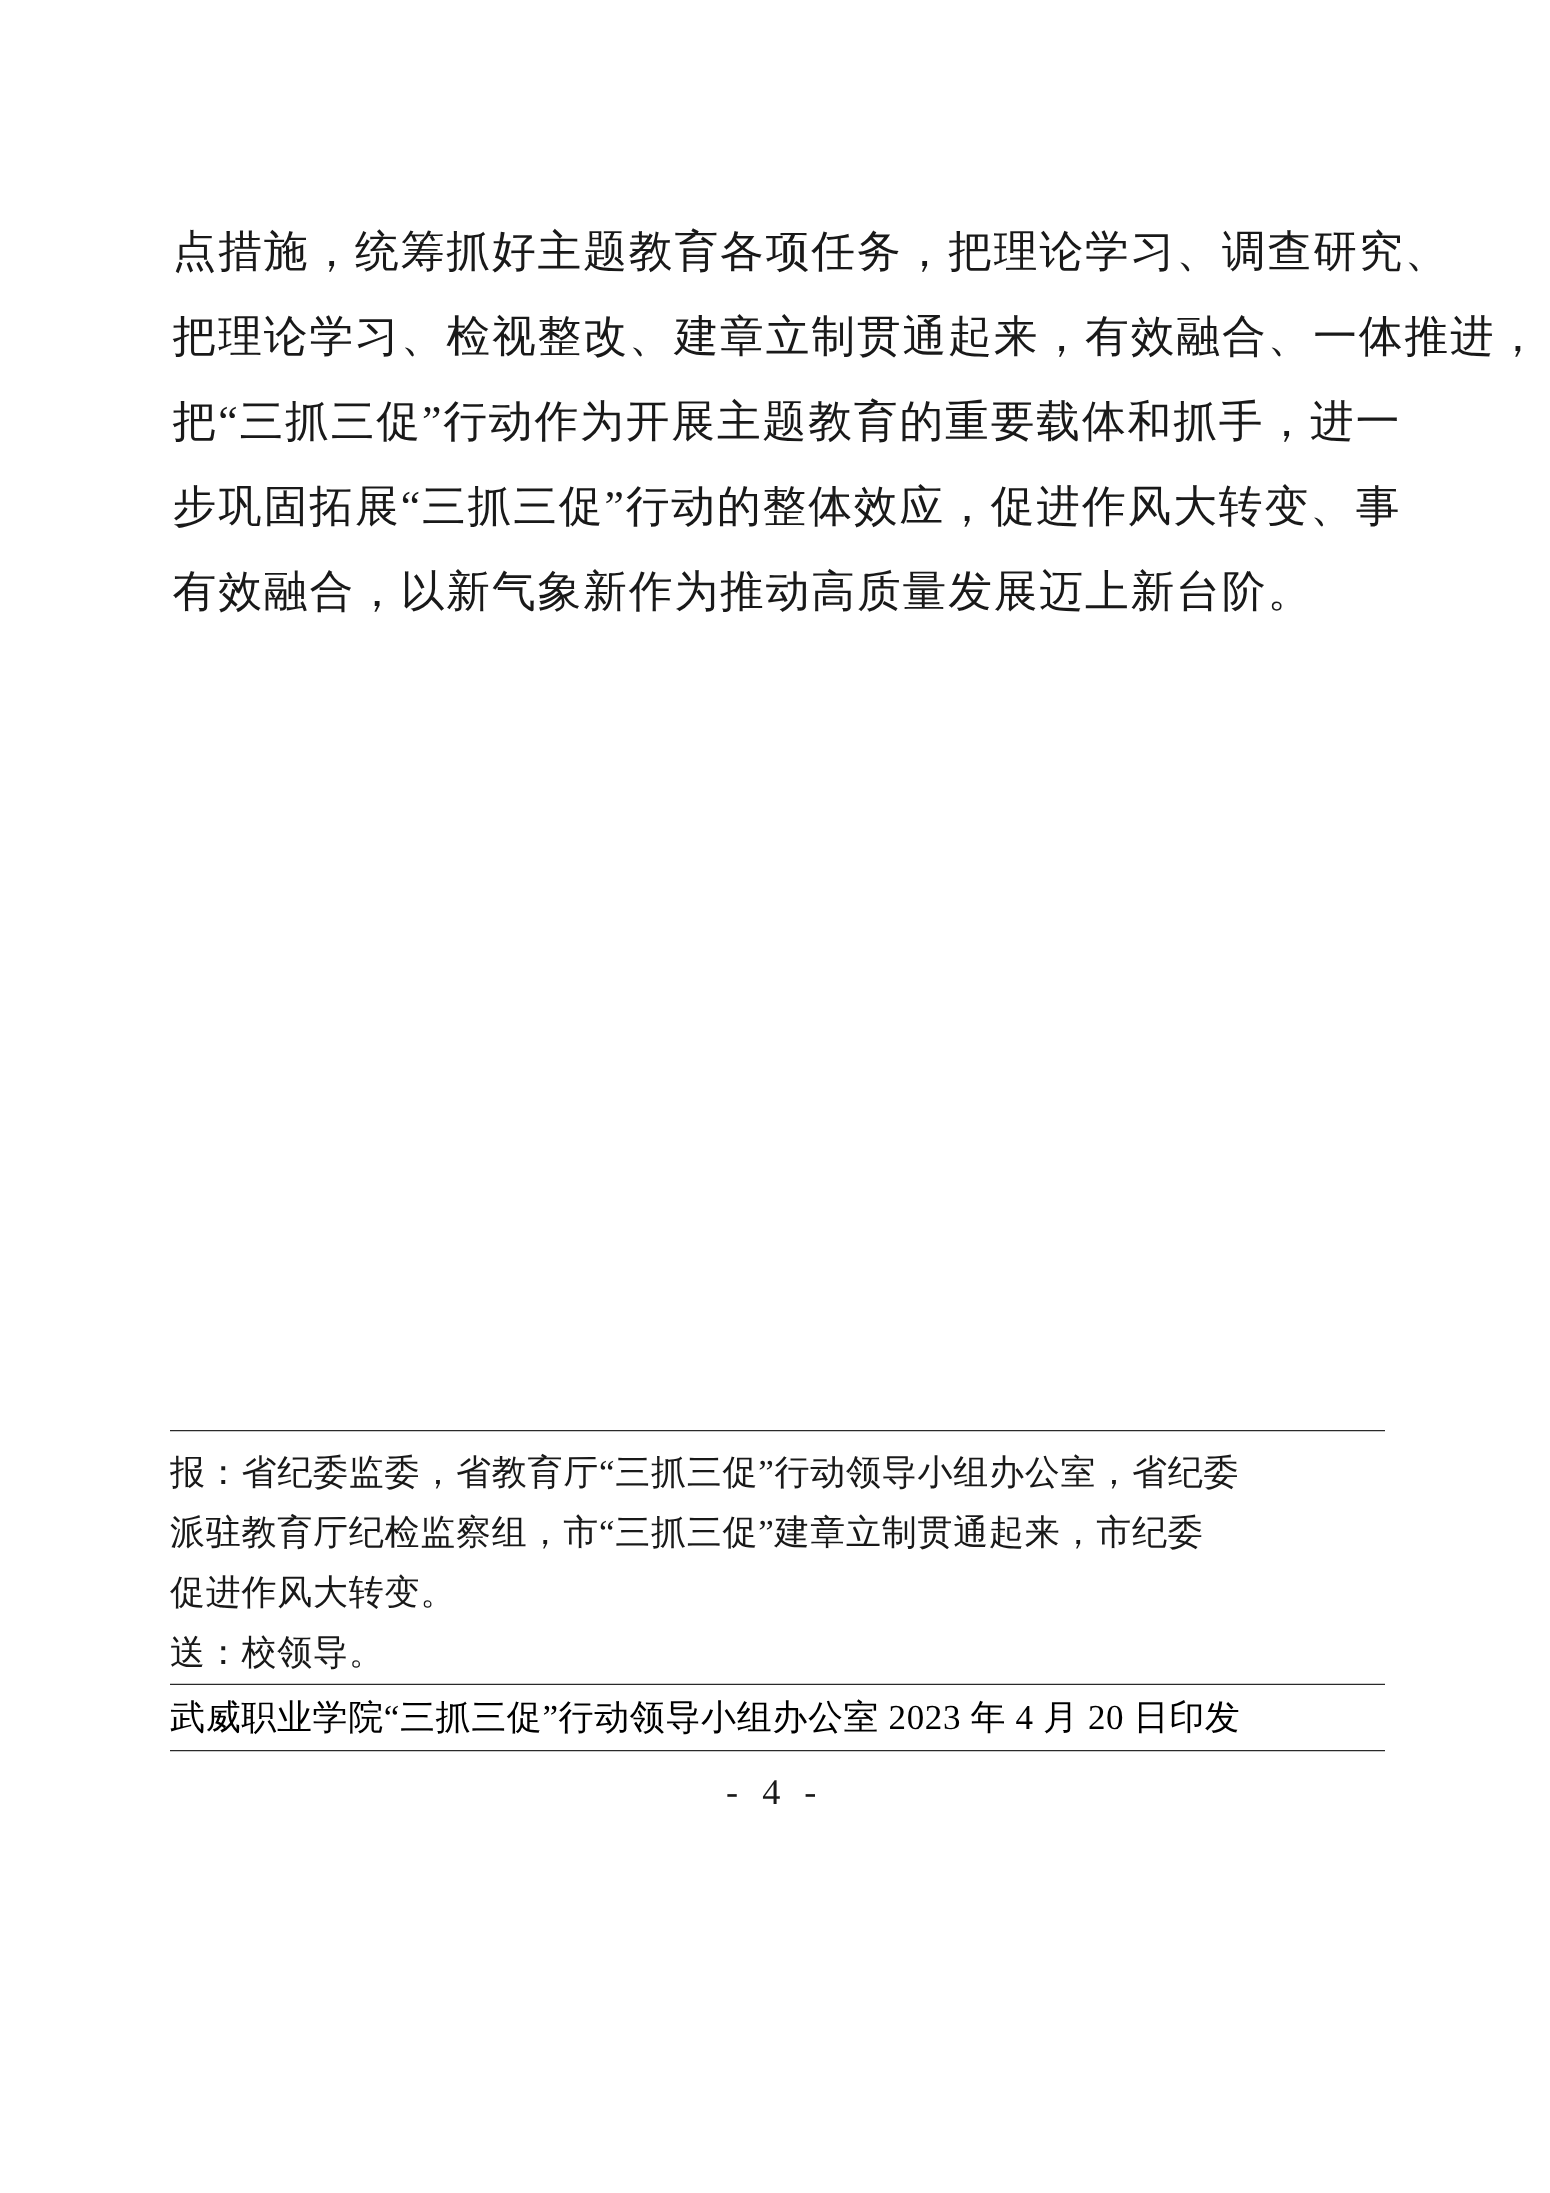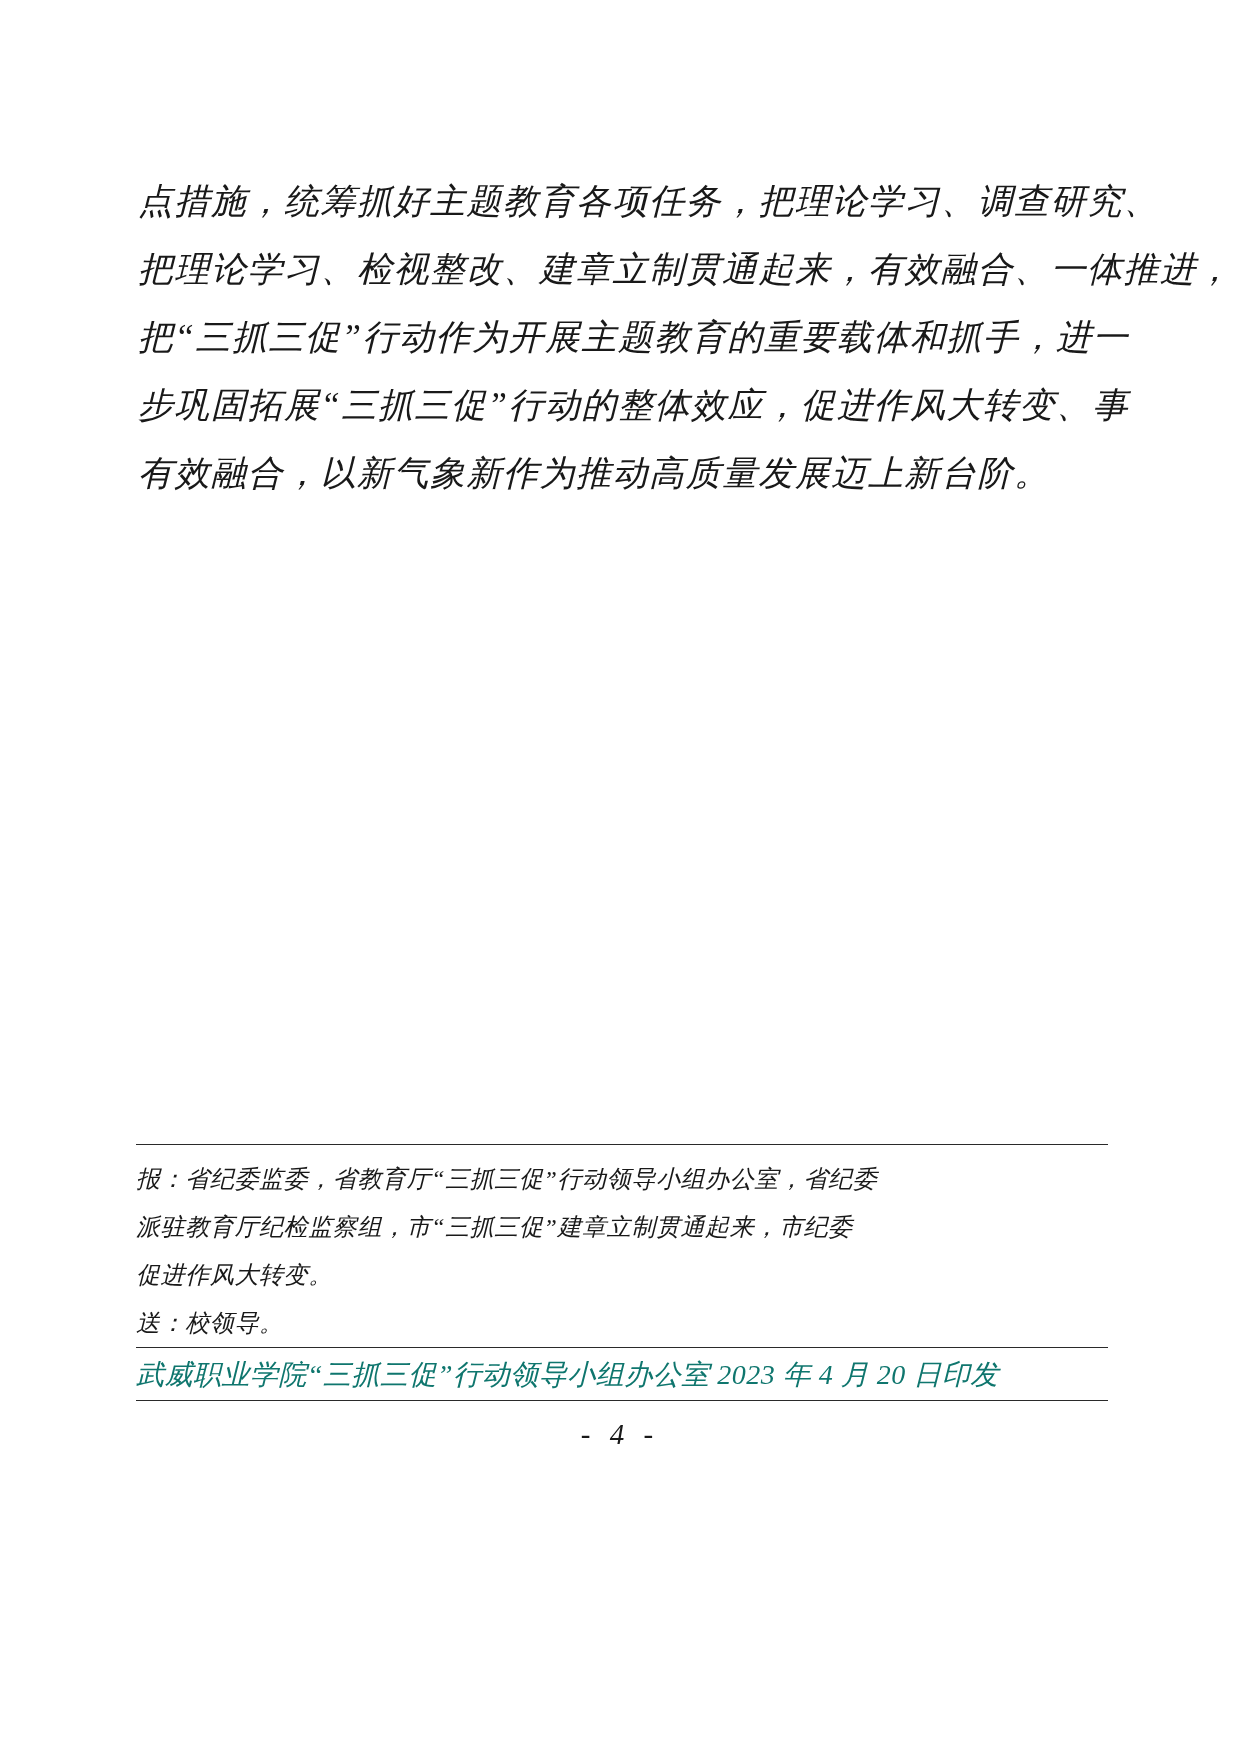--- a/index.html
+++ b/index.html
@@ -13,21 +13,20 @@
     font-family: "Liberation Serif", "DejaVu Serif", serif;
     color: #1a1a1a;
     position: relative;
     overflow: hidden;
   }
   .page {
     position: relative;
     width: 1240px;
     height: 1754px;
     box-sizing: border-box;
-    font-style: italic;
   }
   .body-block {
     position: absolute;
     left: 138px;
     top: 168px;
     width: 968px;
   }
   .body-line {
     font-size: 35px;
     line-height: 68px;
@@ -48,32 +47,32 @@
   }
   .rule-thin {
     height: 0;
     border-top: 1.3px solid #2a2a2a;
     width: 100%;
   }
   .send-block {
     padding-top: 10px;
   }
   .send-line {
-    font-size: 24px;
+    font-size: 28px;
     line-height: 48px;
     letter-spacing: 0.6px;
     white-space: nowrap;
     color: #191919;
   }
   .issuer-line {
     font-size: 28px;
     line-height: 46px;
     letter-spacing: 0.5px;
     white-space: nowrap;
-    color: #0f766e;
+    color: #000000;
     padding-top: 4px;
     padding-bottom: 2px;
   }
   .page-number {
     position: absolute;
     left: 0;
     top: 1418px;
     width: 1240px;
     text-align: center;
     font-size: 29px;

